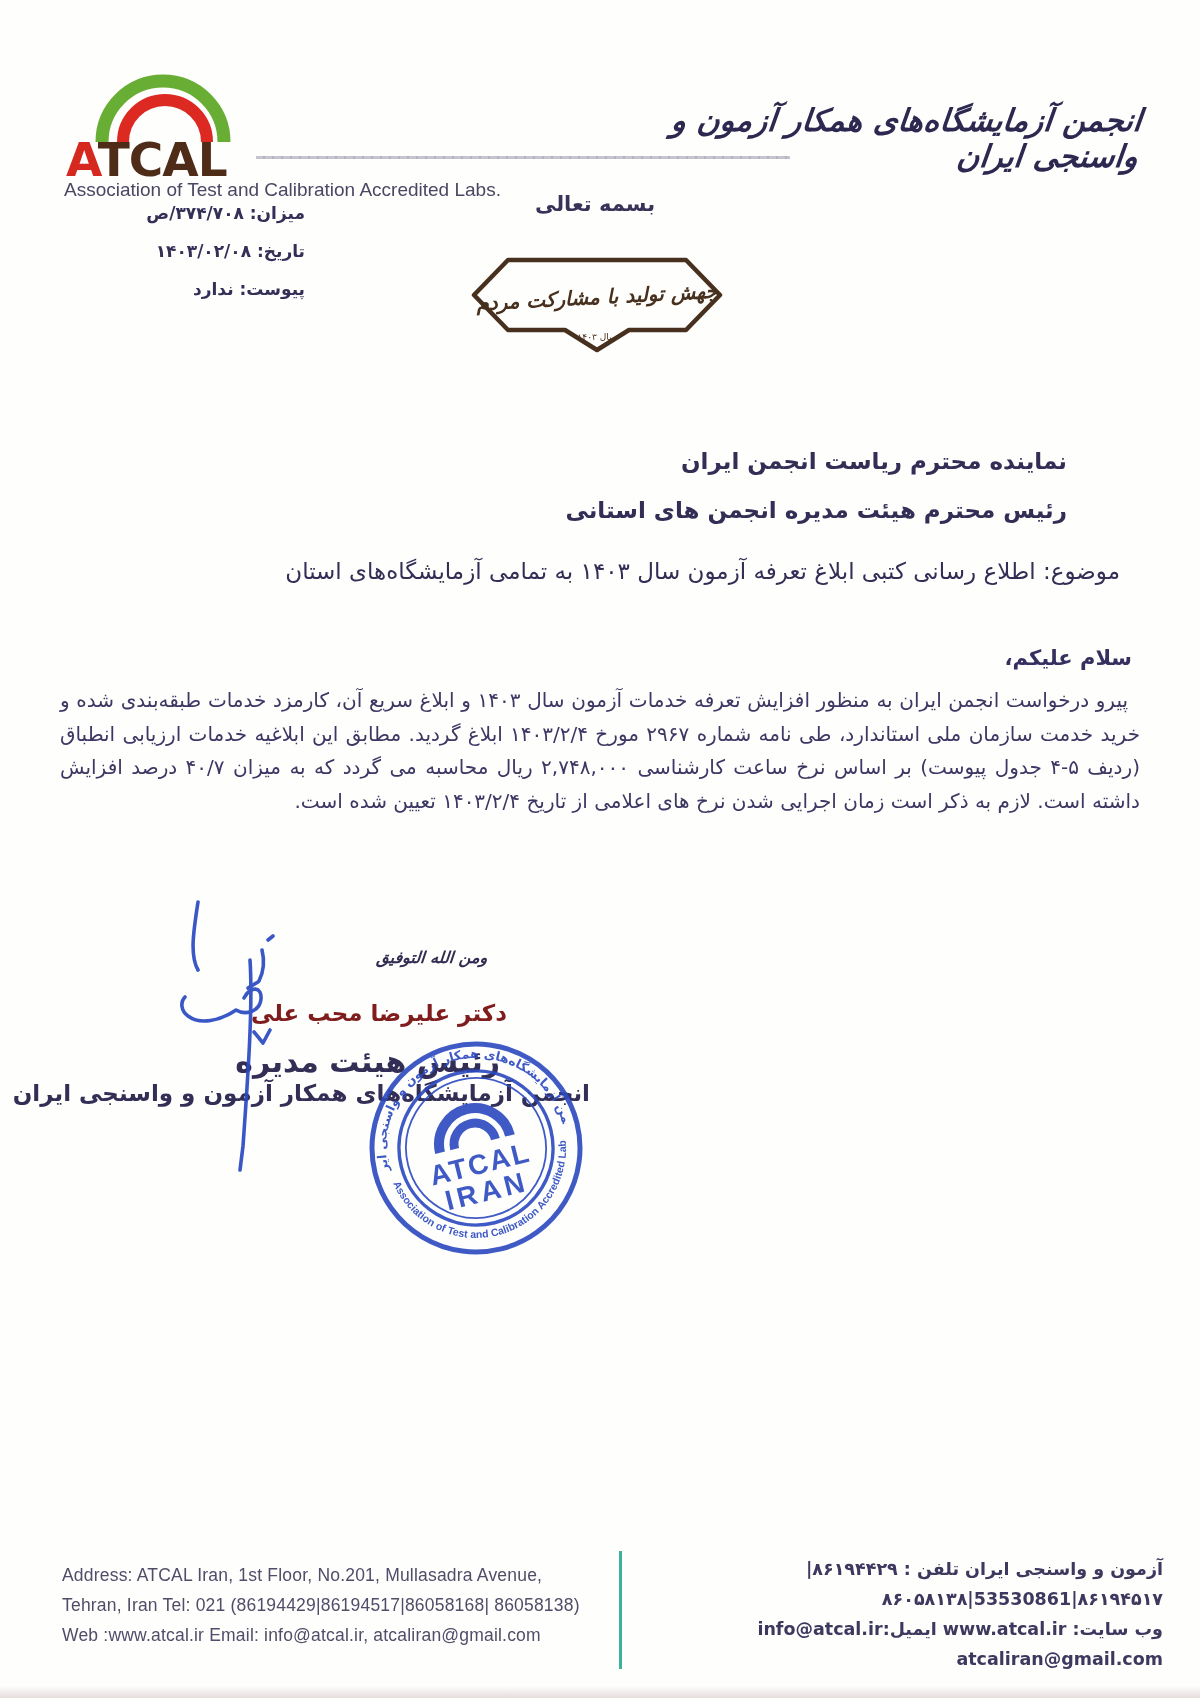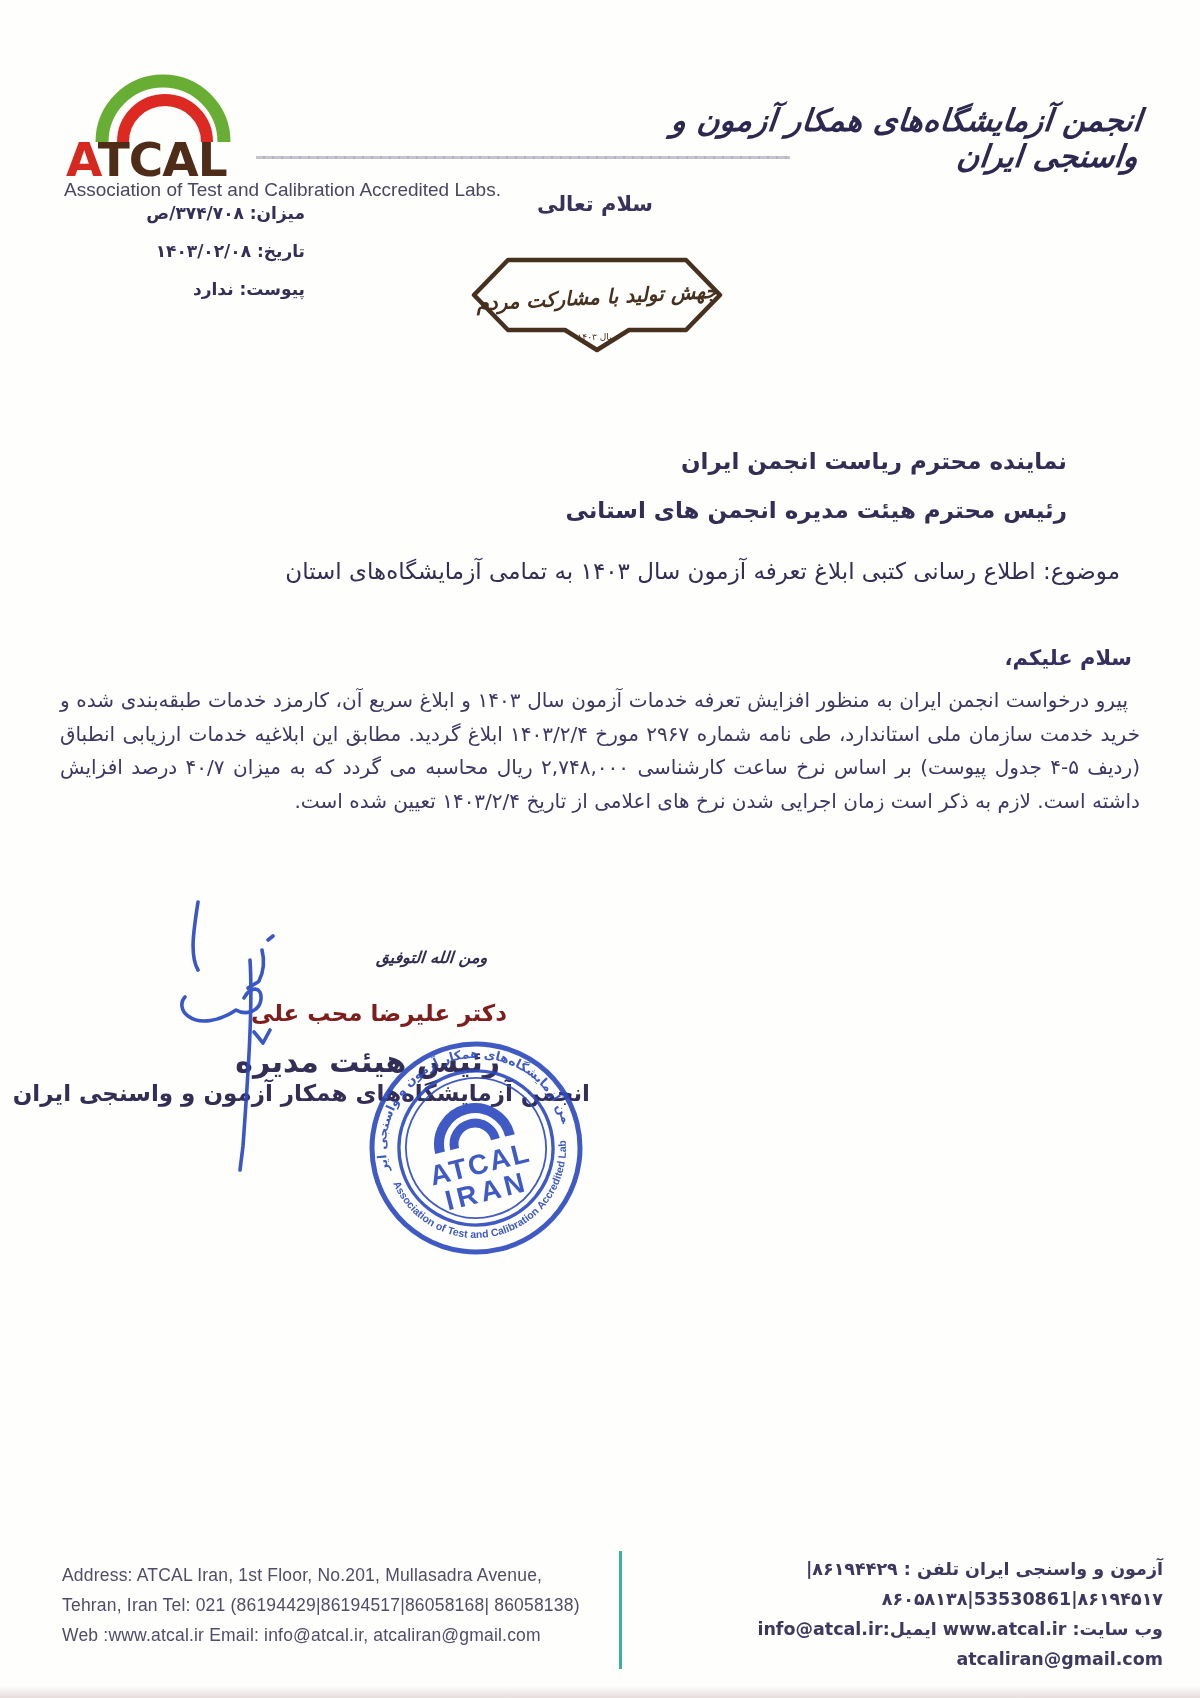--- a/index.html
+++ b/index.html
@@ -76,21 +76,21 @@
   <div class="abs header-rule"></div>
 
   <div class="abs org-callig fa">انجمن آزمایشگاه‌های همکار آزمون و واسنجی ایران</div>
 
   <div class="abs meta fa">
     <div><span>میزان:</span> <span>۳۷۴/۷۰۸/ص</span></div>
     <div><span>تاریخ:</span> <span>۱۴۰۳/۰۲/۰۸</span></div>
     <div><span>پیوست:</span> <span>ندارد</span></div>
   </div>
 
-  <div class="abs besmele fa">سلام تعالی</div>
+  <div class="abs besmele fa">بسمه تعالی</div>
 
   <svg class="abs hex-svg" width="262" height="112" viewBox="0 0 262 112">
     <path d="M 8 47 L 42 12 L 220 12 L 254 47 L 220 82 L 163 82 L 131 102 L 99 82 L 42 82 Z" fill="none" stroke="#47301d" stroke-width="4.5" stroke-linejoin="round"></path>
     <text x="131" y="56" text-anchor="middle" direction="rtl" font-family="DejaVu Sans, sans-serif" font-size="20" font-weight="bold" font-style="italic" fill="#47301d" transform="rotate(-3 131 50)">جهش تولید با مشارکت مردم</text>
     <text x="131" y="92" text-anchor="middle" direction="rtl" font-family="DejaVu Sans, sans-serif" font-size="9" fill="#47301d">سال ۱۴۰۳</text>
   </svg>
 
   <div class="abs addressee fa">
     <div>نماینده محترم ریاست انجمن ایران</div>
     <div>رئیس محترم هیئت مدیره انجمن های استانی</div>

